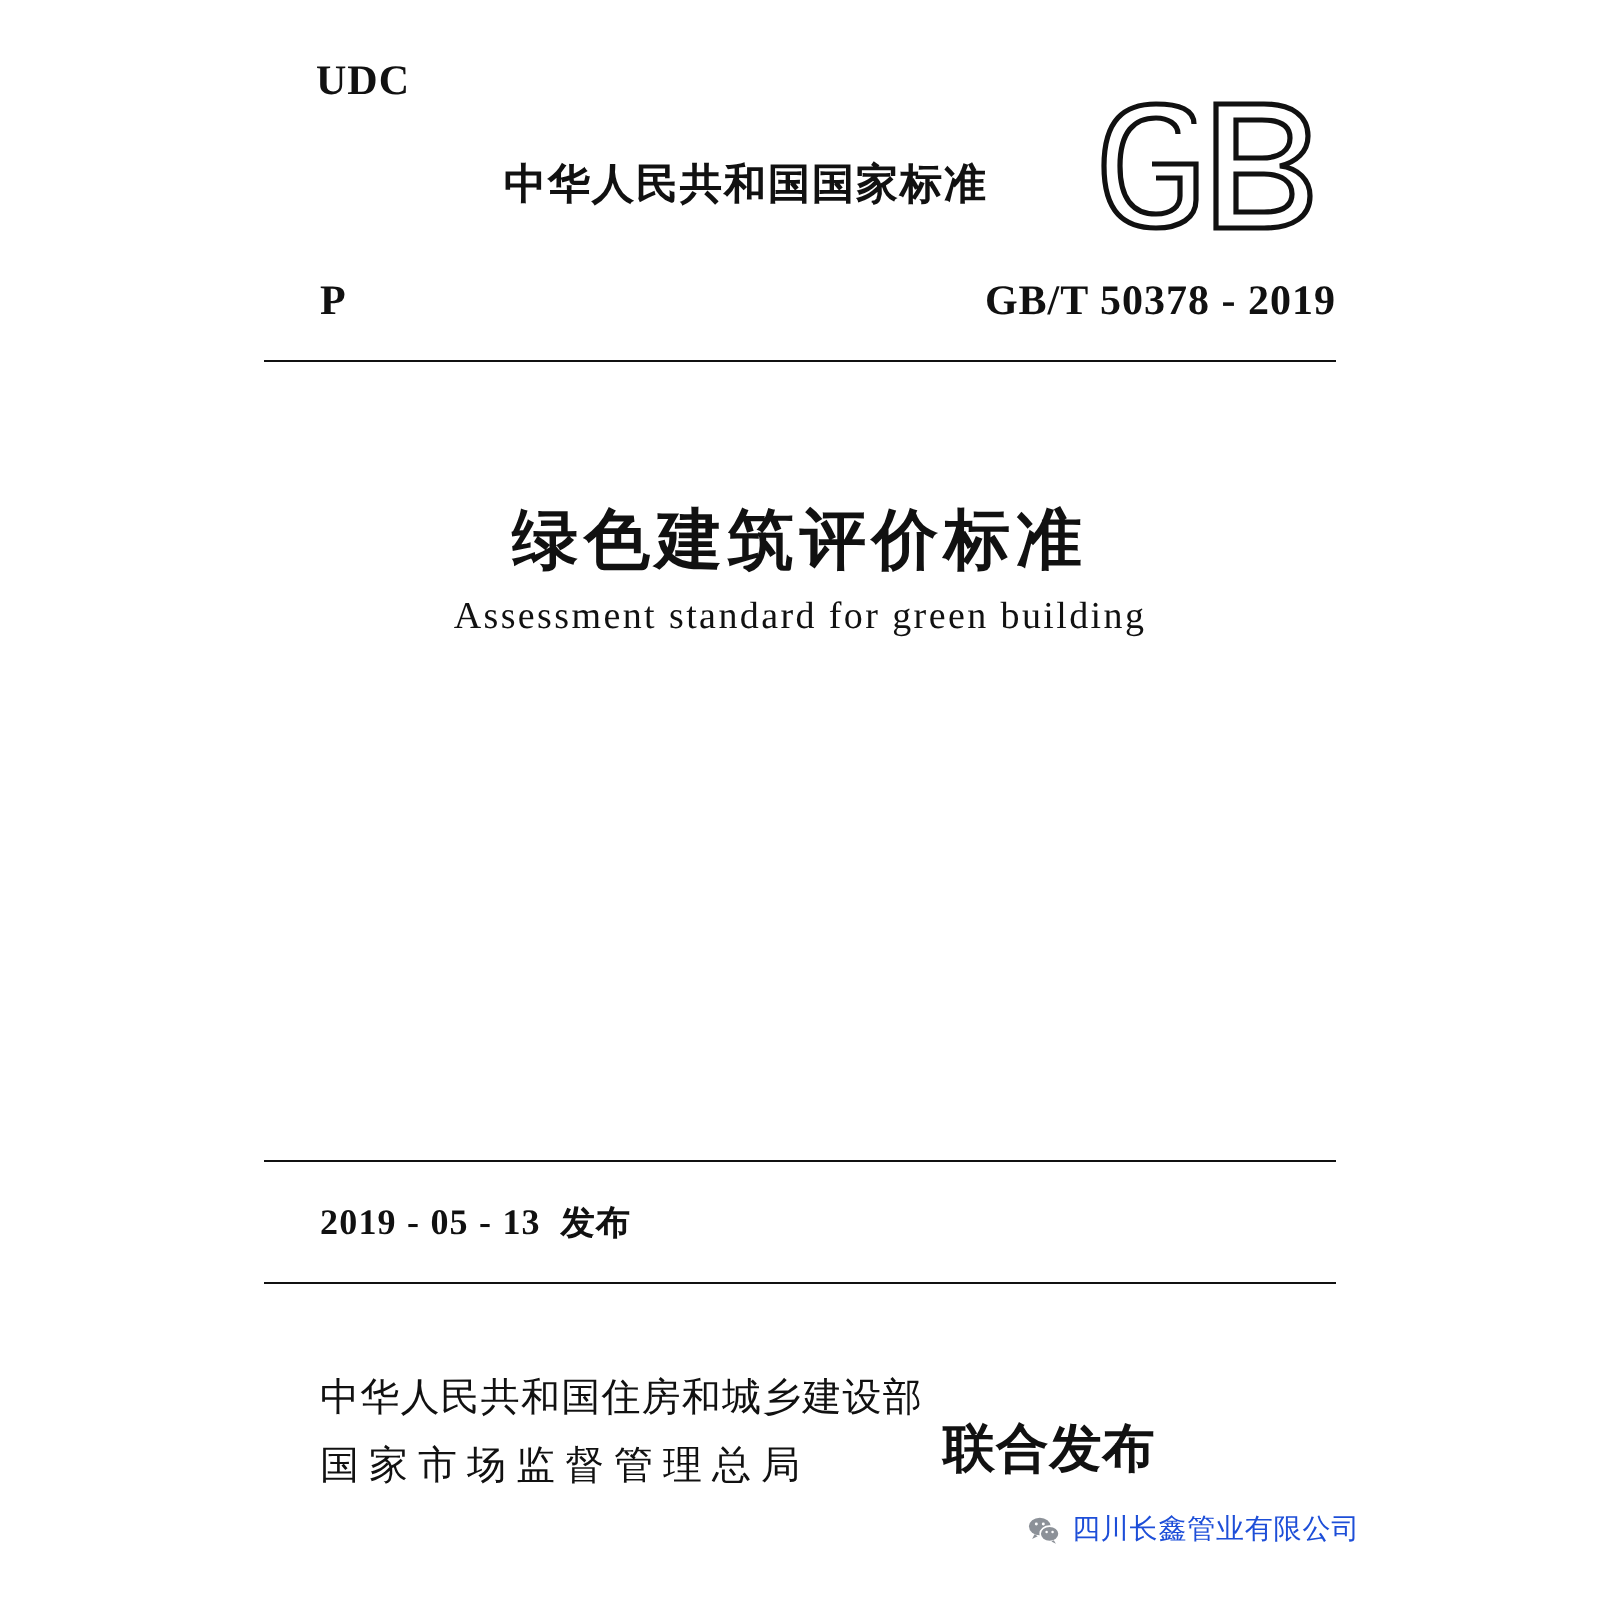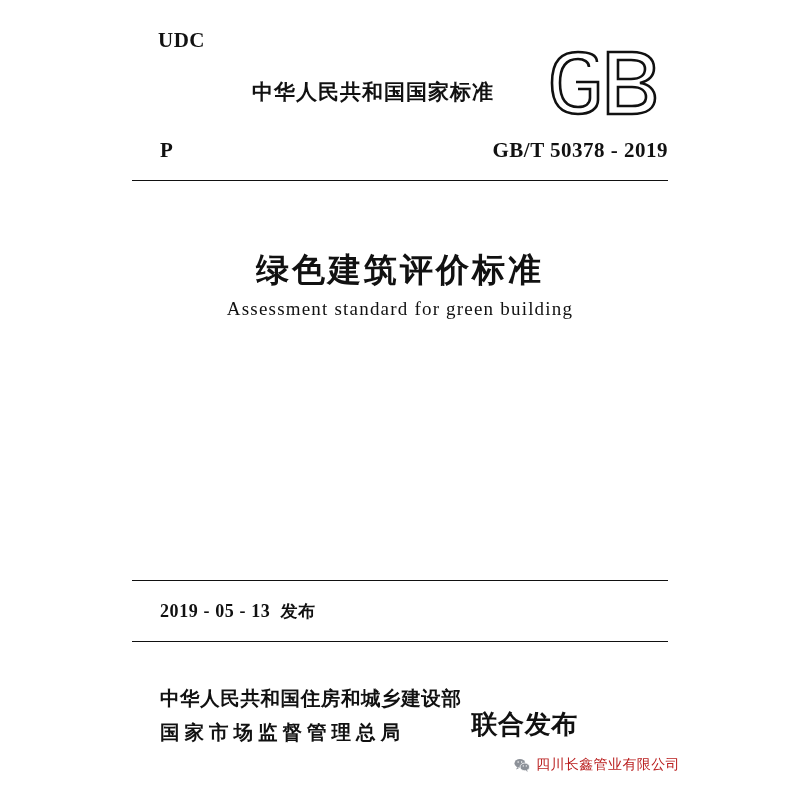--- a/index.html
+++ b/index.html
@@ -138,21 +138,21 @@
   .issuers {
     position: absolute;
     left: 160px;
     top: 685px;
     width: 520px;
     display: flex;
     align-items: center;
   }
   .issuer-names {
     font-family: "DejaVu Sans", sans-serif;
-    font-weight: bold;
+    font-weight: normal;
     font-size: 19.5px;
   }
   .issuer-line1 {
     letter-spacing: 0.6px;
     white-space: nowrap;
   }
   .issuer-line2 {
     margin-top: 7px;
     letter-spacing: 5.0px;
     white-space: nowrap;
@@ -168,21 +168,21 @@
     padding-bottom: 4px;
   }
 
   
   .brand {
     position: absolute;
     right: 120px;
     bottom: 14px;
     display: flex;
     align-items: center;
-    color: #b91c1c;
+    color: #1d4ed8;
     font-family: "DejaVu Sans", sans-serif;
     font-size: 14px;
     letter-spacing: 0.4px;
   }
   .brand .wechat-icon {
     margin-right: 6px;
     display: inline-flex;
   }
 </style>
 </head>

